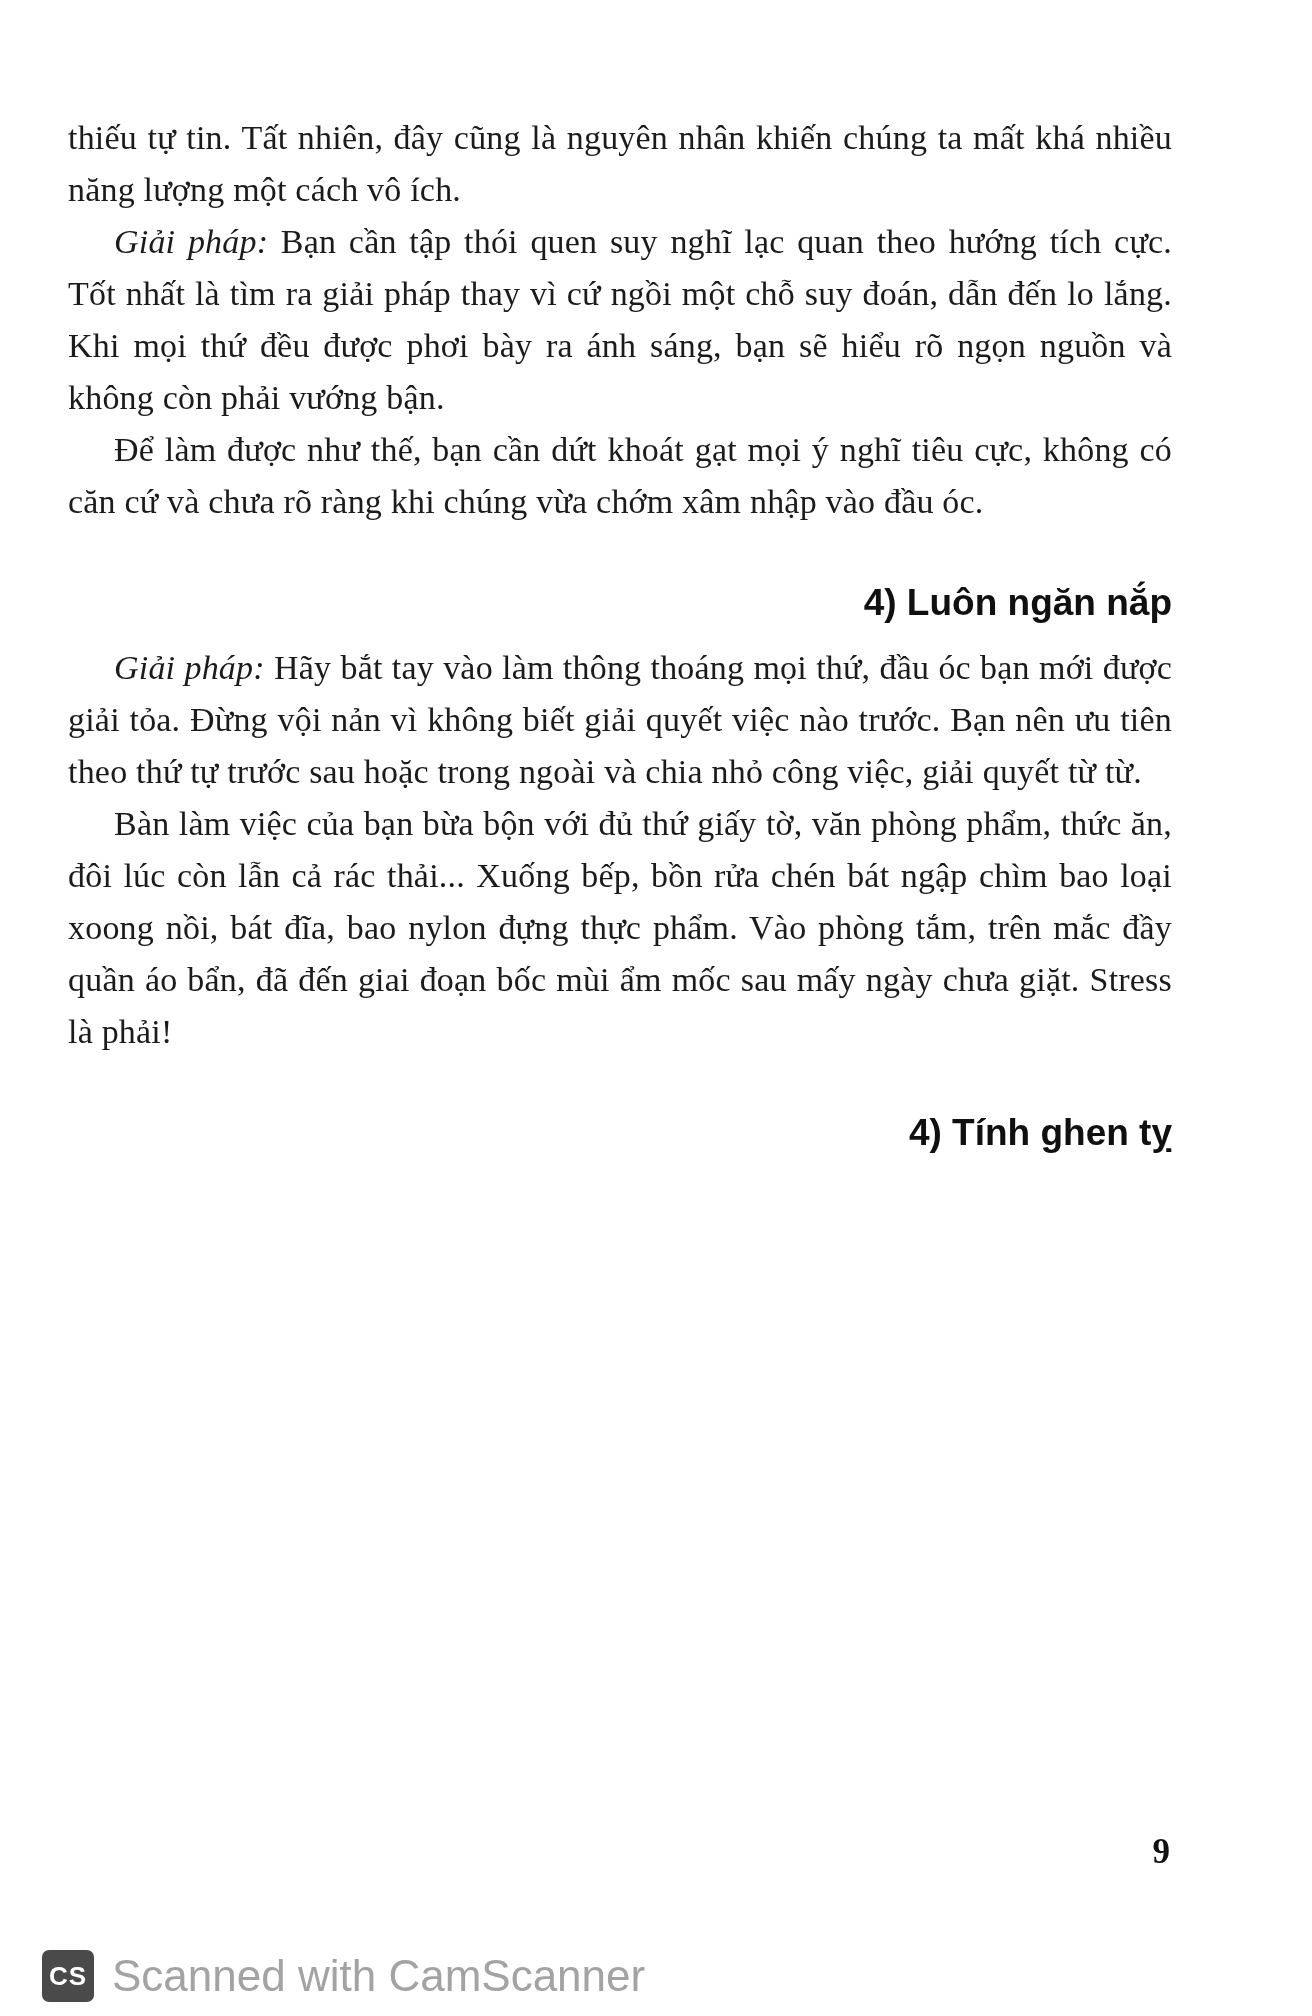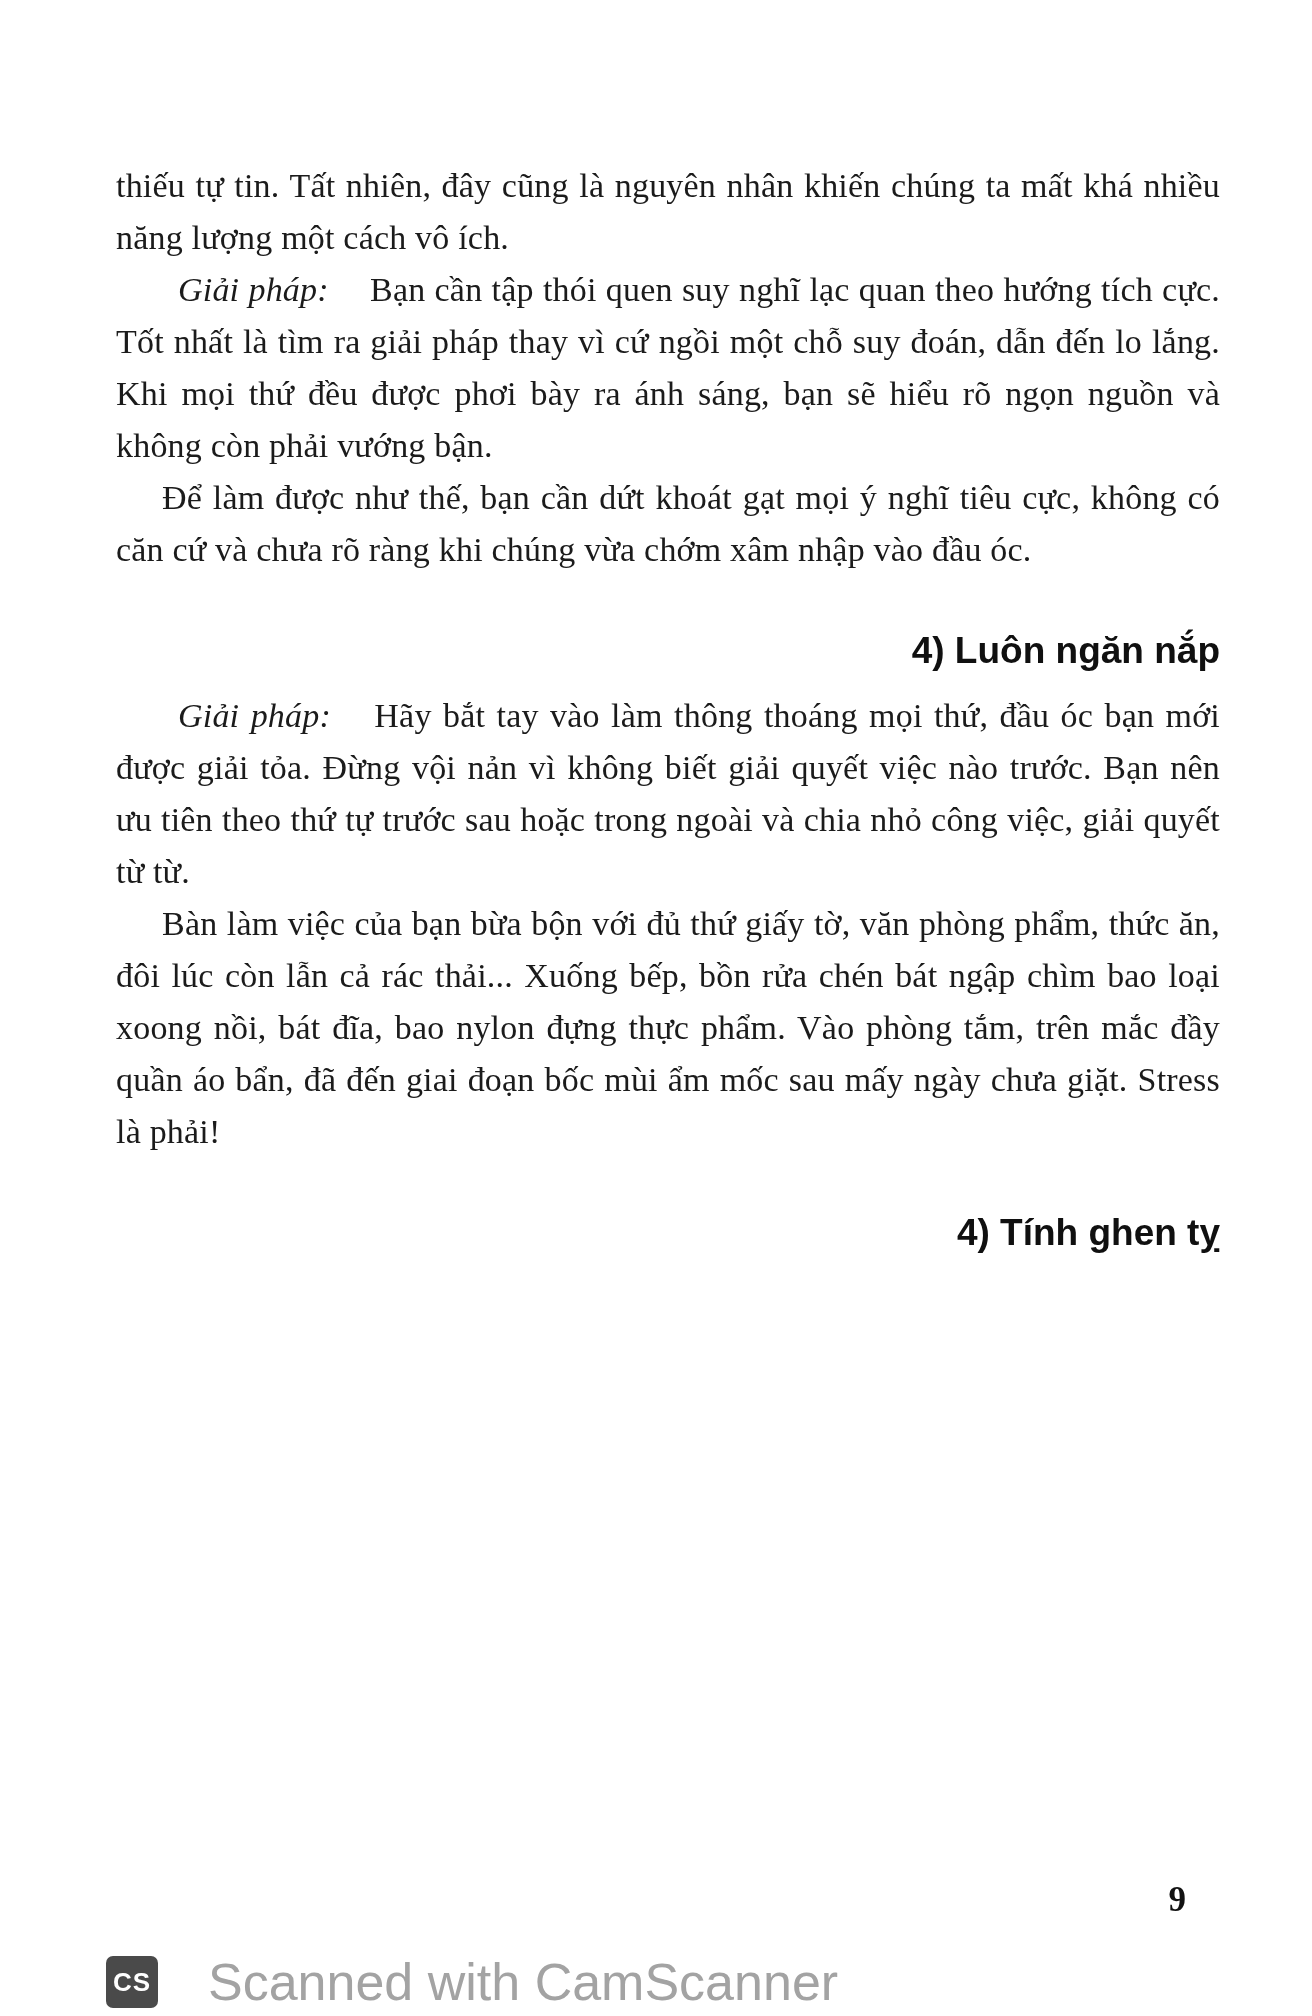--- a/index.html
+++ b/index.html
@@ -1,15 +1,15 @@
 <!DOCTYPE html>
 <html><head>
 <meta charset="utf-8">
 <style>
-  * { margin: 16px; padding: 0; box-sizing: border-box; }
+  * { margin: 0; padding: 0; box-sizing: border-box; }
   html, body { width: 1312px; height: 2016px; }
   body {
     background: #ffffff;
     color: #1b1b1b;
     font-family: "Liberation Serif", serif;
     position: relative;
     overflow: hidden;
   }
   .text-block {
     position: absolute;
@@ -40,21 +40,21 @@
     right: 142px;
     top: 1832px;
     font-size: 35px;
     font-weight: bold;
     color: #121212;
     font-family: "Liberation Serif", serif;
   }
   .footer {
     position: absolute;
     left: 42px;
-    bottom: 4px;
+    bottom: 14px;
     display: flex;
     align-items: center;
     gap: 18px;
     justify-content: flex-end;
   }
   .cs-logo {
     width: 52px;
     height: 52px;
     background: #4a4a4a;
     border-radius: 7px;
@@ -63,21 +63,21 @@
     font-weight: bold;
     font-size: 26px;
     display: flex;
     align-items: center;
     justify-content: center;
     letter-spacing: 1px;
     flex: 0 0 auto;
   }
   .footer-label {
     font-family: "Liberation Sans", sans-serif;
-    font-size: 52px;
+    font-size: 44px;
     color: #a3a3a3;
     white-space: nowrap;
   }
 </style>
 </head>
 <body>
 
 <div class="text-block">
 
   <p>thiếu tự tin. Tất nhiên, đây cũng là nguyên nhân khiến chúng ta mất khá nhiều năng lượng một cách vô ích.</p>

